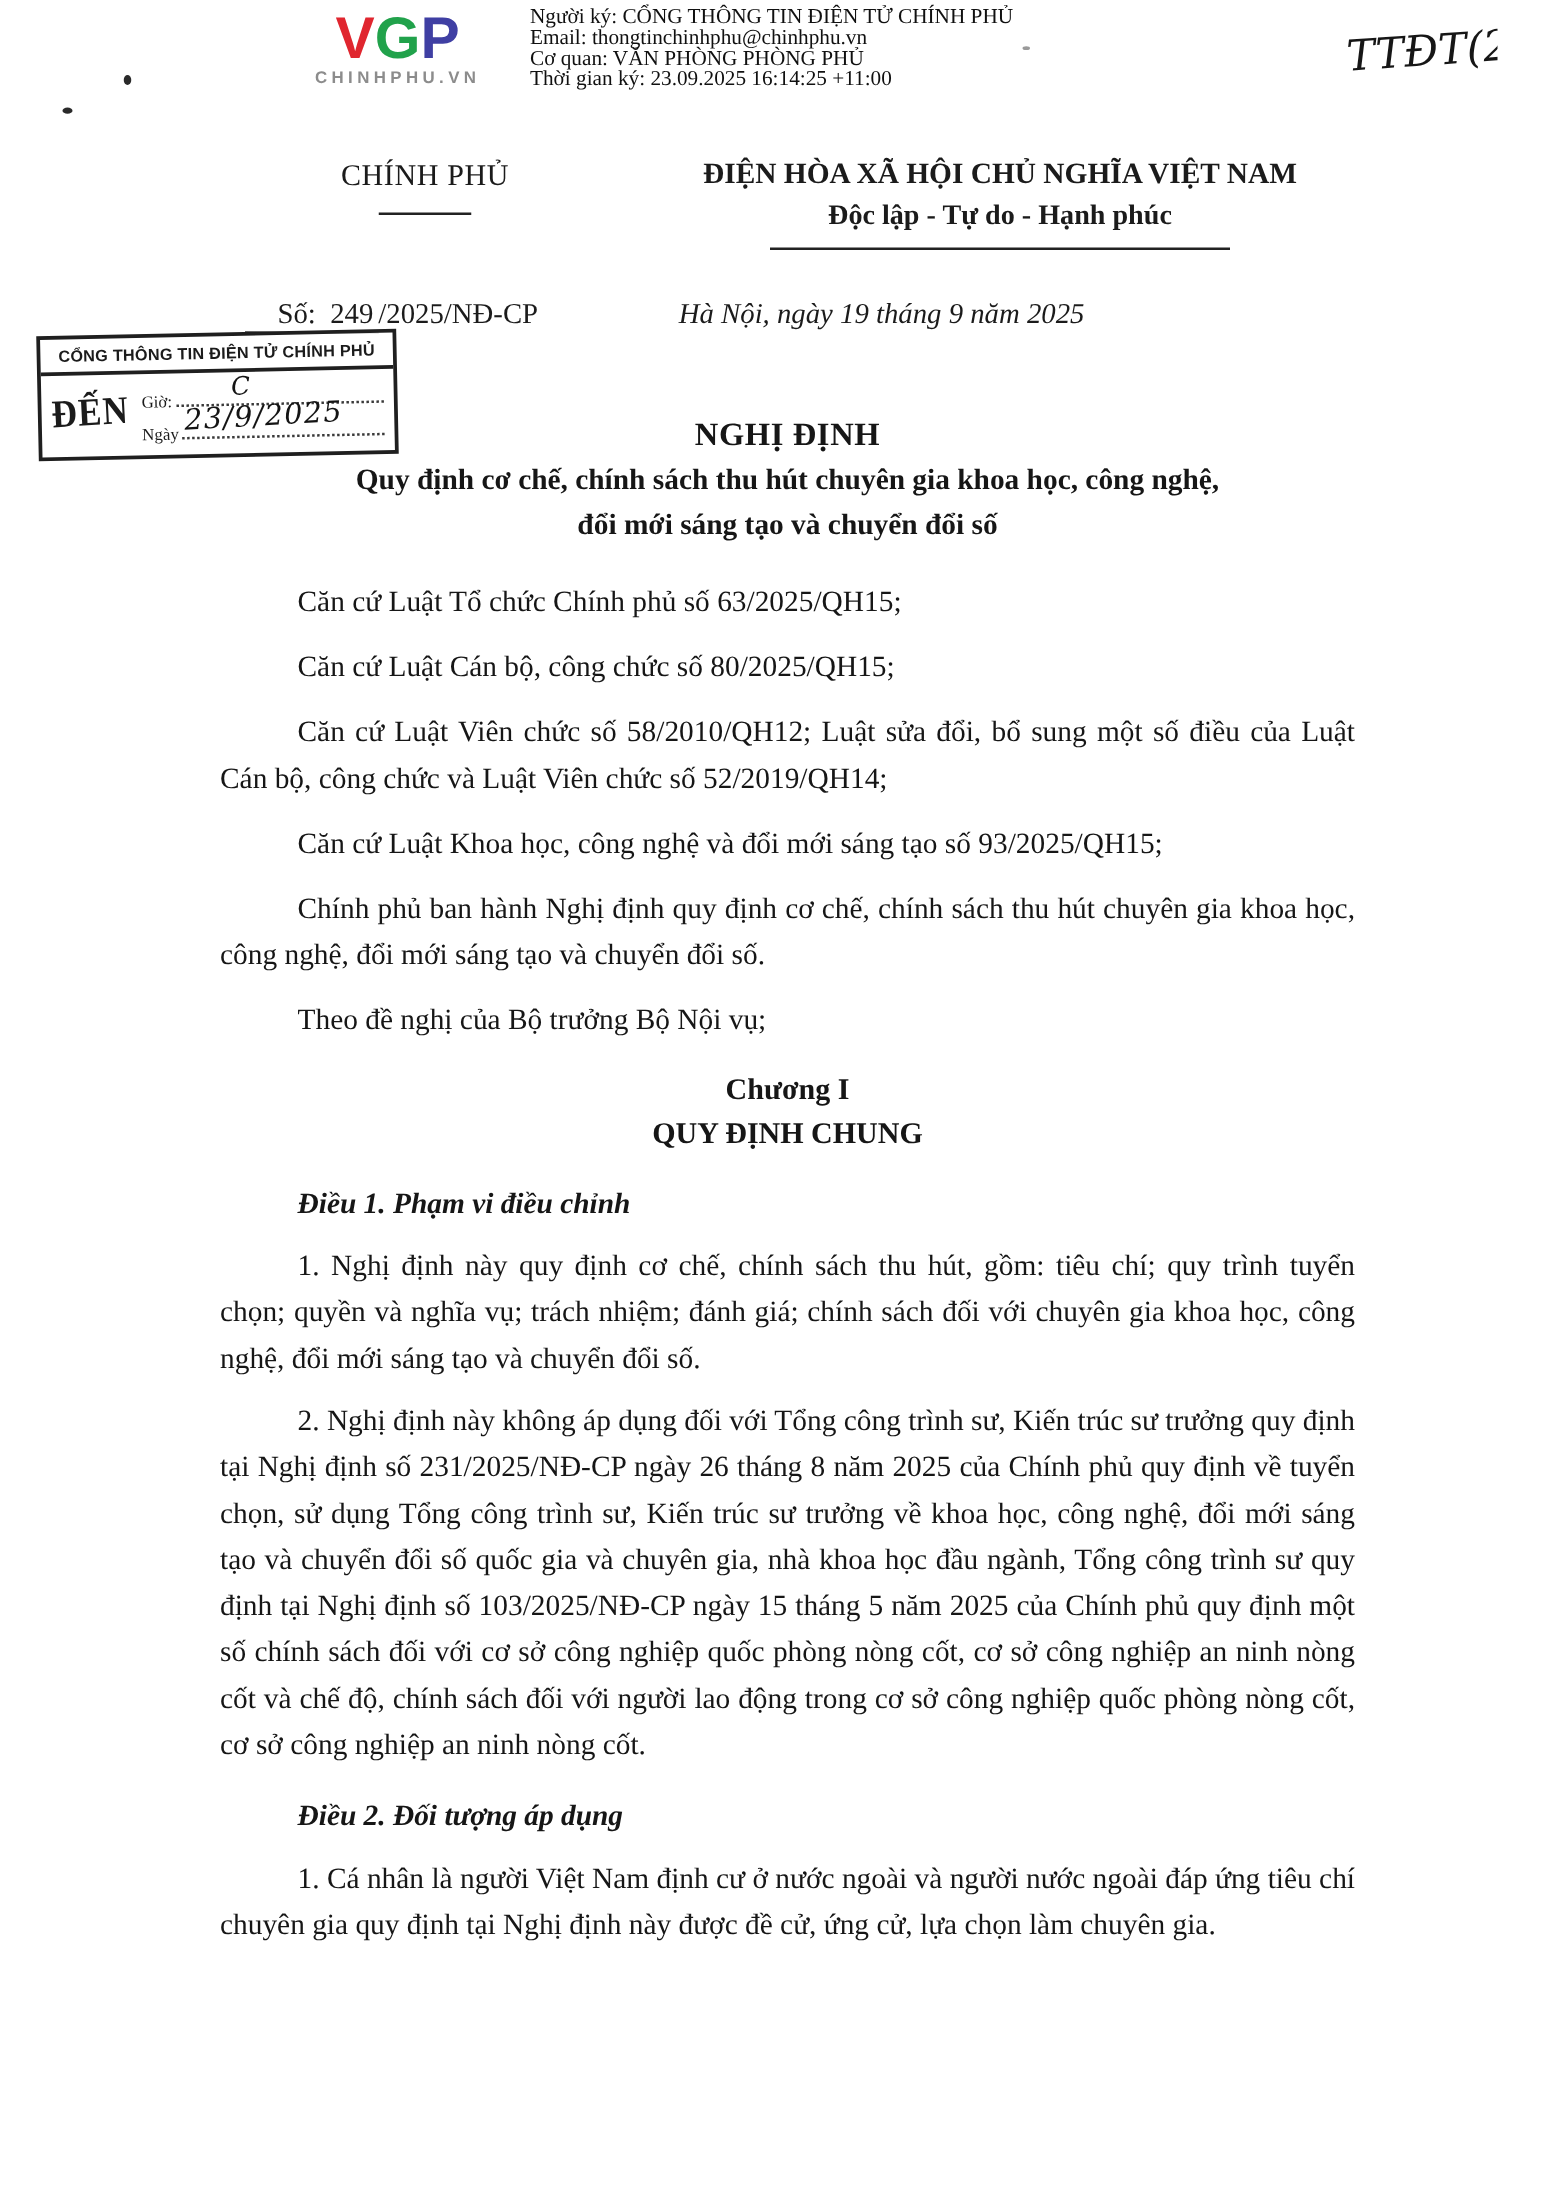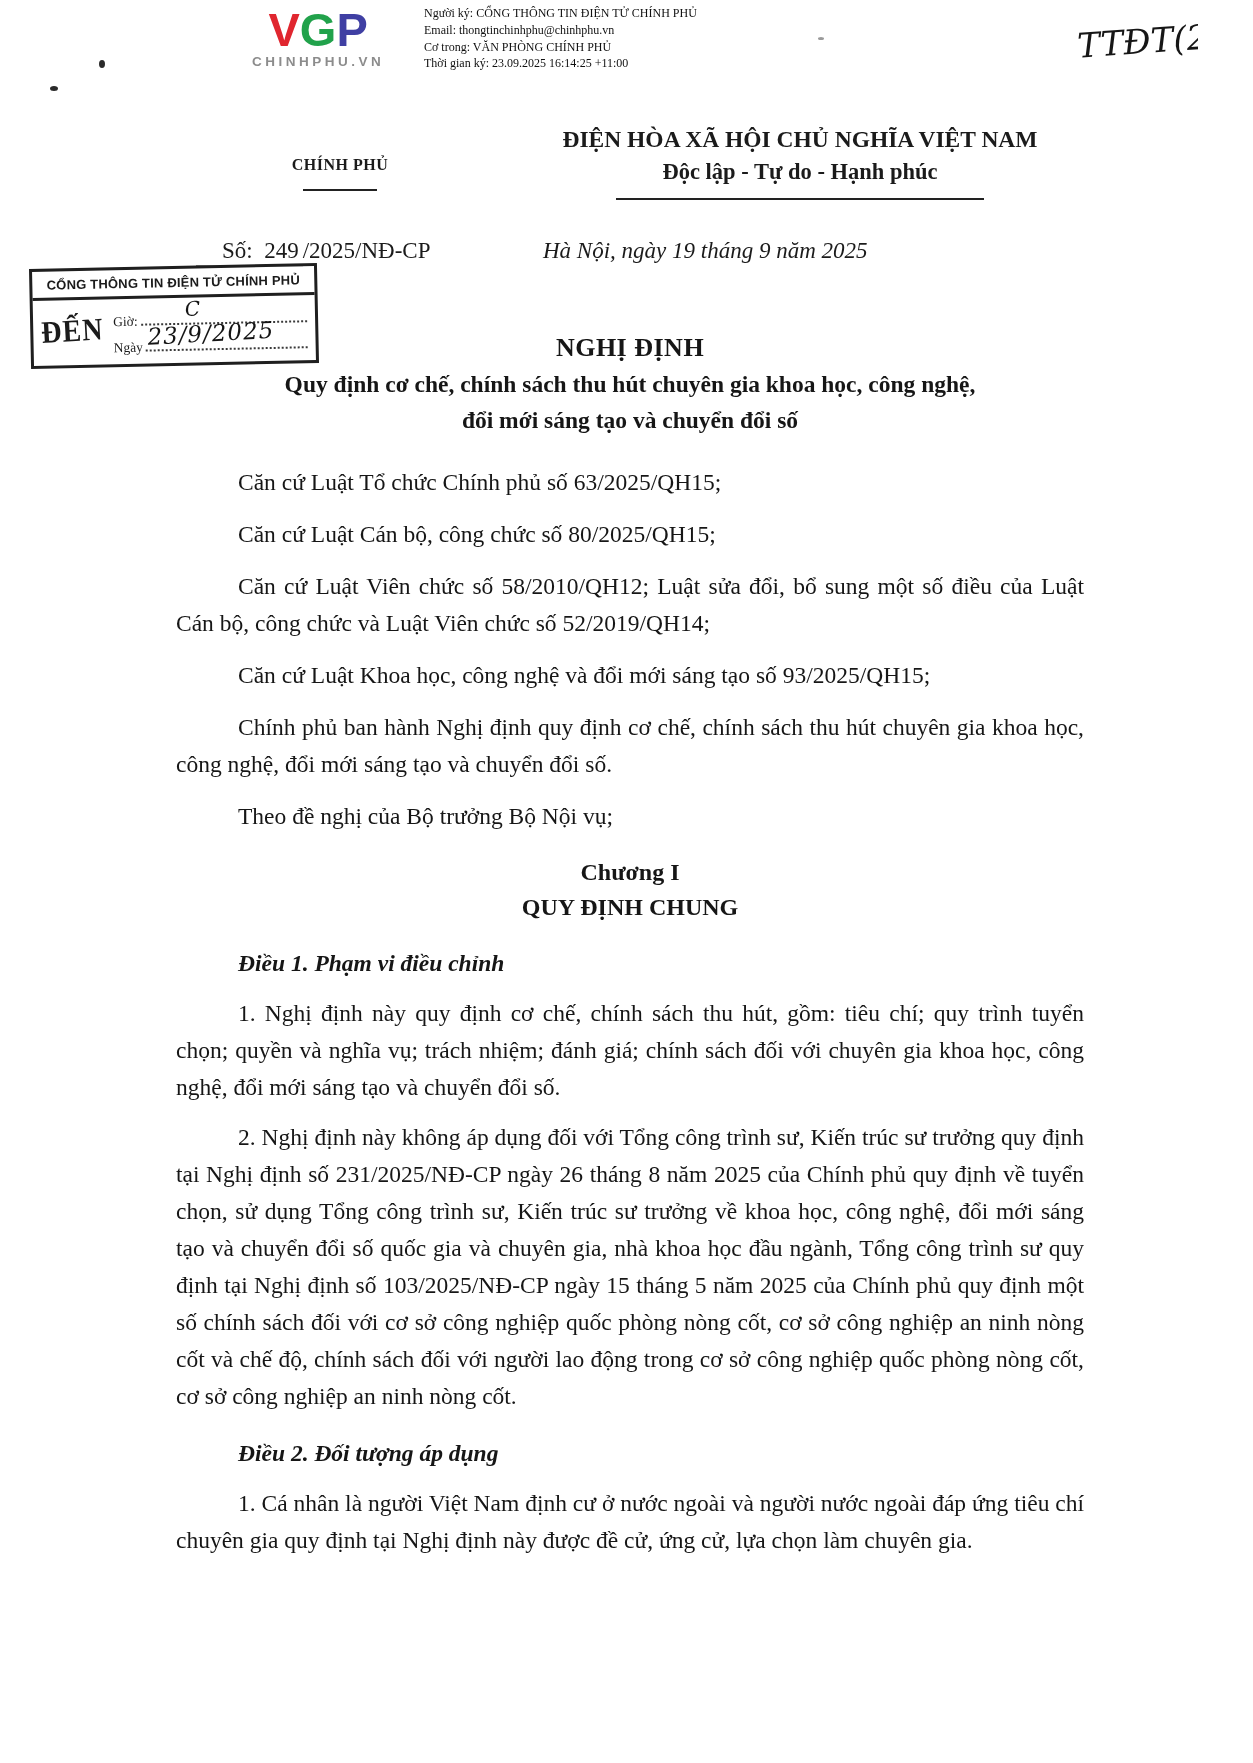--- a/index.html
+++ b/index.html
@@ -8,27 +8,27 @@
     width:1198px;height:1763px;
     background:#ffffff;
     overflow:hidden;
     font-family:"Liberation Serif","DejaVu Serif",serif;
     color:#1b1b1b;
   }
   
   .logo{position:absolute;left:252px;top:6px;text-align:center;}
   .logo-letters{font-family:"Liberation Sans","DejaVu Sans",sans-serif;font-weight:800;font-size:47px;line-height:1;letter-spacing:0px;}
   .logo-domain{font-family:"Liberation Sans","DejaVu Sans",sans-serif;font-weight:700;font-size:13.5px;letter-spacing:3.5px;margin-top:1px;}
-  .sigblock{position:absolute;left:424px;top:5px;font-size:12px;line-height:16.8px;color:#101010;white-space:nowrap;}
+  .sigblock{position:absolute;left:424px;top:5px;font-size:17px;line-height:16.8px;color:#101010;white-space:nowrap;}
   .handnote{position:absolute;left:1078px;top:20px;transform:rotate(-4deg);font-style:italic;font-family:"DejaVu Serif",serif;font-size:34px;color:#161616;display:flex;align-items:flex-start;}
   .handnote .paren{font-size:76px;line-height:0.85;font-style:italic;transform:rotate(6deg);margin-left:1px;}
   .speck{position:absolute;background:#2a2a2a;border-radius:50%;}
   
   .hdr-left{position:absolute;left:205px;top:128px;width:270px;text-align:center;}
-  .hdr-left .issuer{font-weight:700;font-size:16px;letter-spacing:0.5px;margin-top:28px;}
+  .hdr-left .issuer{font-weight:400;font-size:24px;letter-spacing:0.5px;}
   .hdr-left .rule{width:74px;height:2px;background:#222;margin:15px auto 0;}
   .hdr-right{position:absolute;left:505px;top:126px;width:590px;text-align:center;}
   .hdr-right .national{font-weight:700;font-size:23.5px;}
   .hdr-right .motto{font-weight:700;font-size:22.5px;margin-top:6px;}
   .hdr-right .rule{width:368px;height:2px;background:#222;margin:13px auto 0;}
   .so-line{position:absolute;left:196px;top:238px;font-size:23px;white-space:nowrap;}
   .so-line .u{border-bottom:2px solid #2e2e2e;padding:0 4px 2px 26px;text-align:center;}
   .date-line{position:absolute;left:543px;top:238px;font-size:23px;font-style:italic;white-space:nowrap;}
   
   .stamp{position:absolute;left:30px;top:266px;width:282px;border:3px solid #1f1f1f;transform:rotate(-1.2deg);background:rgba(255,255,255,0.85);}
@@ -63,21 +63,21 @@
   <div class="logo">
     <div class="logo-letters">
       <span style="color:#e0262f;">V</span><span style="color:#21a24b;">G</span><span style="color:#3f3fa3;">P</span>
     </div>
     <div class="logo-domain" style="color:#8c8c8c;">CHINHPHU.VN</div>
   </div>
 
   <div class="sigblock">
     <div>Người ký: CỔNG THÔNG TIN ĐIỆN TỬ CHÍNH PHỦ</div>
     <div>Email: thongtinchinhphu@chinhphu.vn</div>
-    <div>Cơ trong: VĂN PHÒNG CHÍNH PHỦ</div>
+    <div>Cơ quan: VĂN PHÒNG PHÒNG PHỦ</div>
     <div>Thời gian ký: 23.09.2025 16:14:25 +11:00</div>
   </div>
 
   <div class="handnote">
     <span>TTĐT(2</span>
     <span class="paren">)</span>
   </div>
 
   <div class="hdr-left">
     <div class="issuer">CHÍNH PHỦ</div>

